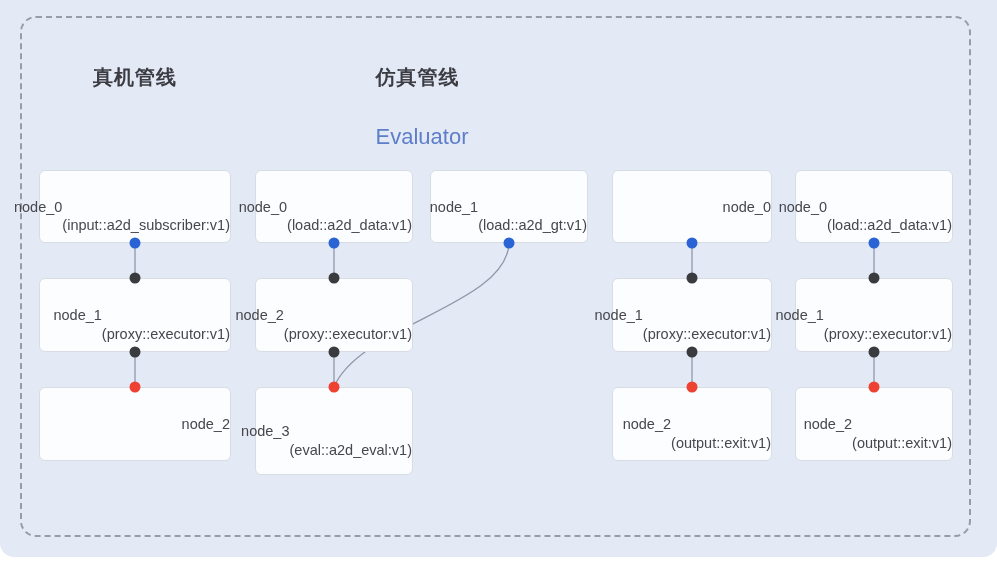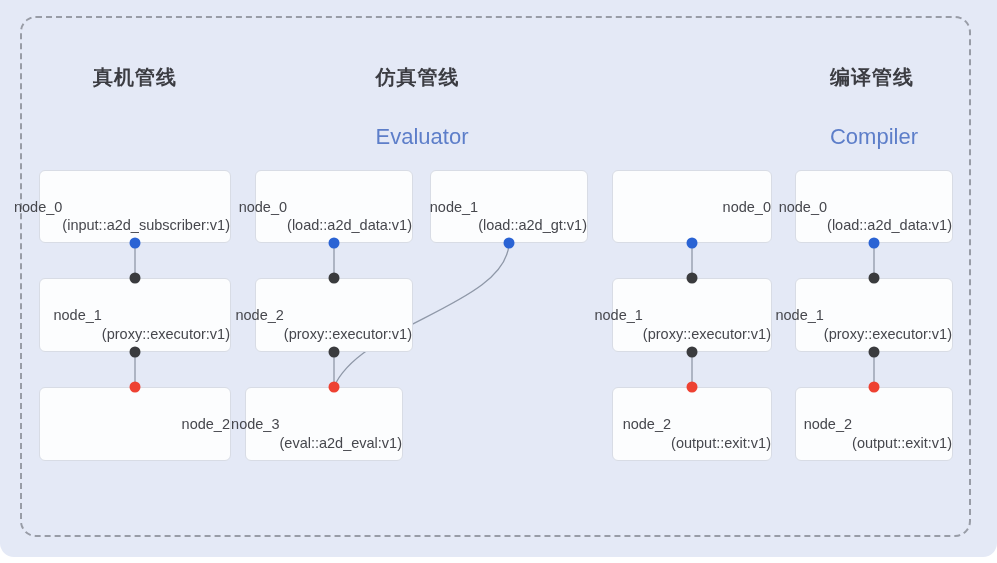--- a/index.html
+++ b/index.html
@@ -70,24 +70,20 @@
     <path d="M874 352 L874 387"></path>
   </svg>
 
   <div class="col-header" style="left:135px;top:65px">
     <div class="zh">真机管线</div>
   </div>
   <div class="col-header" style="left:422px;top:65px">
     <div class="zh">仿真管线</div>
     <div class="en">Evaluator</div>
   </div>
-  <div class="col-header" style="left:874px;top:65px">
-    <div class="zh">编译管线</div>
-    <div class="en">Compiler</div>
-  </div>
 
   <div class="node" style="left:39px;top:170px;width:192px;height:73px">
     <div class="node-name">node_0</div>
     <div class="node-type">(input::a2d_subscriber:v1)</div>
   </div>
   <div class="node" style="left:39px;top:278px;width:192px;height:74px">
     <div class="node-name">node_1</div>
     <div class="node-type">(proxy::executor:v1)</div>
   </div>
   <div class="node" style="left:39px;top:387px;width:192px;height:74px">
@@ -99,21 +95,21 @@
     <div class="node-type">(load::a2d_data:v1)</div>
   </div>
   <div class="node" style="left:430px;top:170px;width:158px;height:73px">
     <div class="node-name">node_1</div>
     <div class="node-type">(load::a2d_gt:v1)</div>
   </div>
   <div class="node" style="left:255px;top:278px;width:158px;height:74px">
     <div class="node-name">node_2</div>
     <div class="node-type">(proxy::executor:v1)</div>
   </div>
-  <div class="node" style="left:245px;top:387px;width:158px;height:74px">
+  <div class="node" style="left:255px;top:387px;width:158px;height:88px">
     <div class="node-name">node_3</div>
     <div class="node-type">(eval::a2d_eval:v1)</div>
   </div>
 
   <div class="node" style="left:612px;top:170px;width:160px;height:73px">
     <div class="node-name">node_0</div>
   </div>
   <div class="node" style="left:612px;top:278px;width:160px;height:74px">
     <div class="node-name">node_1</div>
     <div class="node-type">(proxy::executor:v1)</div>

